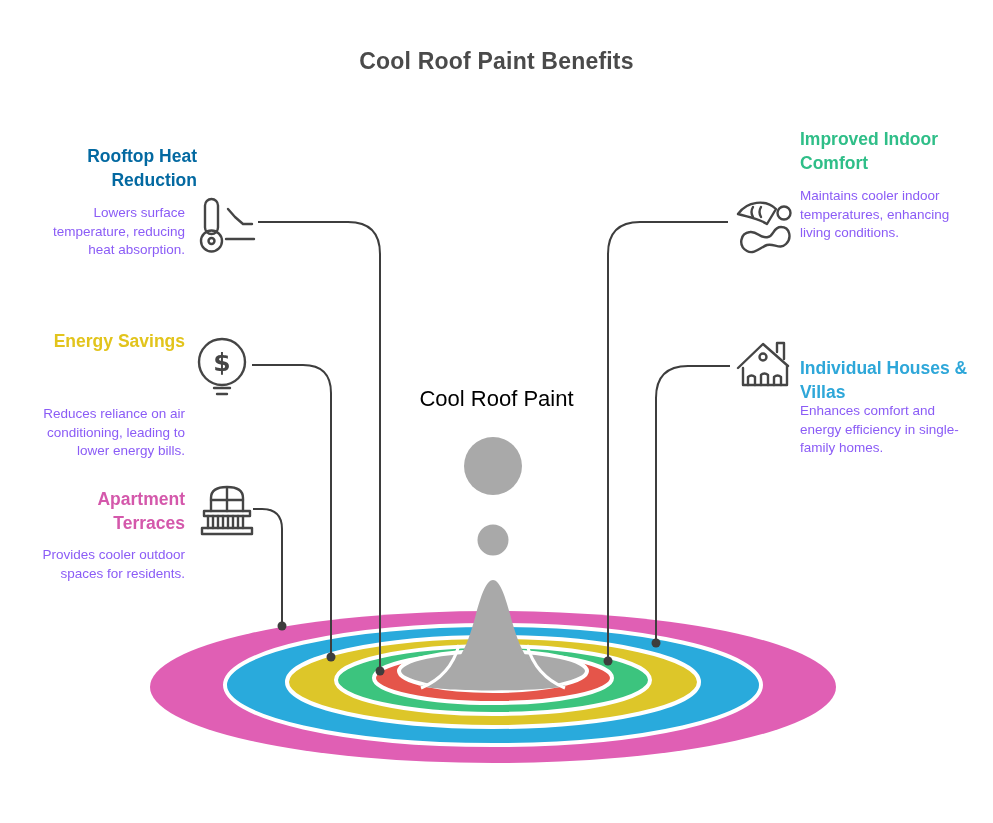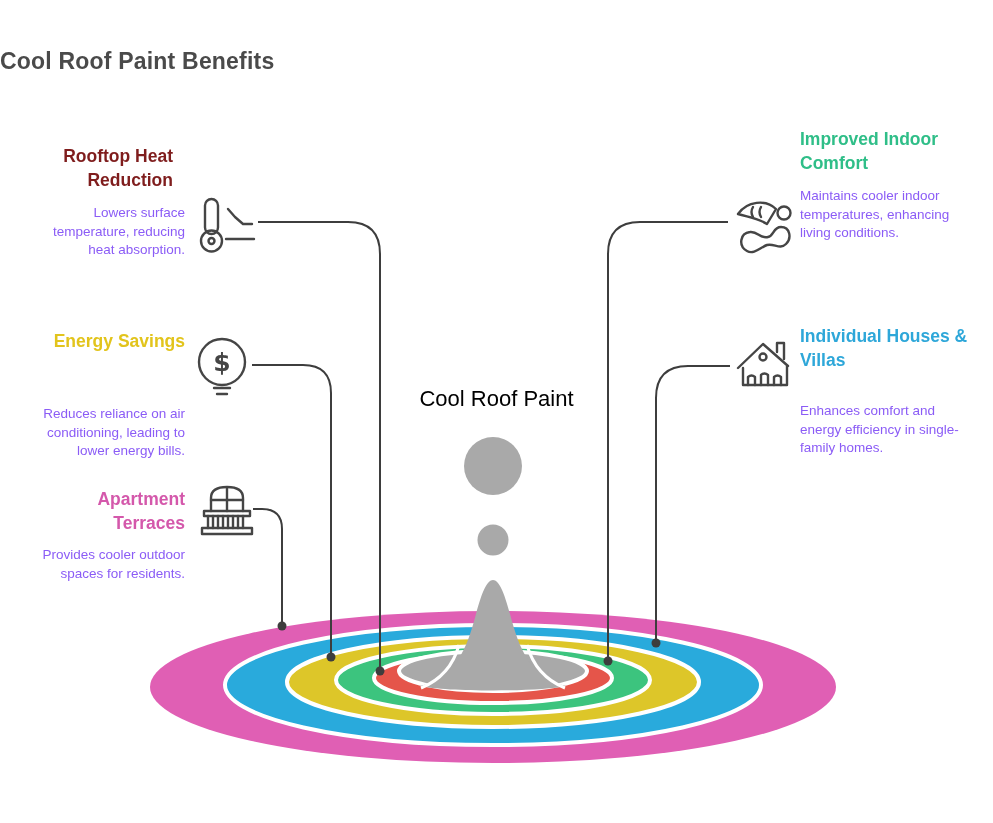--- a/index.html
+++ b/index.html
@@ -1,21 +1,21 @@
 <!DOCTYPE html>
 <html><head>
 <meta charset="utf-8">
 <style>
   html,body{margin:0;padding:0;background:#ffffff;}
   .canvas{
     position:relative;width:993px;height:823px;overflow:hidden;
     font-family:"Liberation Sans","DejaVu Sans",sans-serif;background:#ffffff;
   }
   .page-title{
-    position:absolute;top:48px;left:0;width:993px;
+    position:absolute;top:48px;left:0;width:993px;text-align:center;
     font-size:23px;font-weight:bold;color:#4a4a4a;letter-spacing:.2px;
   }
   .center-label{
     position:absolute;top:386px;left:0;width:993px;text-align:center;
     font-size:22px;color:#000000;
   }
   .benefit-title{
     position:absolute;font-size:17.5px;font-weight:bold;line-height:24px;
   }
   .benefit-desc{
@@ -68,21 +68,21 @@
       <circle cx="282" cy="626" r="4.5"></circle>
       <circle cx="608" cy="661" r="4.5"></circle>
       <circle cx="656" cy="643" r="4.5"></circle>
     </g>
   </svg>
 
   <div class="page-title">Cool Roof Paint Benefits</div>
 
   <div class="center-label">Cool Roof Paint</div>
 
-  <div class="benefit-title align-r" style="left: 23px; top: 144px; width: 150px; color: #7f1d1d;">Rooftop Heat Reduction</div>
+  <div class="benefit-title align-r" style="left: 47px; top: 144px; width: 150px; color: #0369a1;">Rooftop Heat Reduction</div>
   <div class="benefit-desc align-r" style="left:25px;top:204px;width:160px;">Lowers surface temperature, reducing heat absorption.</div>
   <div class="icon-box" style="left:195px;top:196px;">
     <svg width="62" height="58" viewBox="0 0 62 58">
       <g class="stroke-icon">
         <rect x="10" y="3" width="13" height="35" rx="6.5"></rect>
         <circle cx="16.5" cy="45" r="10.5"></circle>
         <circle cx="16.5" cy="45" r="3"></circle>
         <path d="M 33 13 L 40 21 L 48 28 L 57 28"></path>
         <path d="M 31 43 L 59 43"></path>
       </g>
@@ -124,21 +124,21 @@
       <g class="stroke-icon">
         <path d="M 3 20 C 12 7, 31 5, 41 15 L 32 30 C 23 24, 12 23, 3 20 Z"></path>
         <path d="M 18 13 q -3 5 0 10"></path>
         <path d="M 26 13 q -3 5 0 10"></path>
         <circle cx="49" cy="19" r="6.5"></circle>
         <path d="M 12 57 C 3 52, 5 39, 15 38 C 23 37, 25 45, 33 43 C 39 42, 38 33, 46 33 C 55 33, 57 44, 51 50 C 45 56, 39 49, 32 51 C 26 53, 19 61, 12 57 Z"></path>
       </g>
     </svg>
   </div>
 
-  <div class="benefit-title align-l" style="left: 800px; top: 324px; width: 180px; color: rgb(46, 167, 217);">Individual Houses &amp; Villas</div>
+  <div class="benefit-title align-l" style="left: 800px; top: 356px; width: 180px; color: rgb(46, 167, 217);">Individual Houses &amp; Villas</div>
   <div class="benefit-desc align-l" style="left:800px;top:402px;width:170px;">Enhances comfort and energy efficiency in single-family homes.</div>
   <div class="icon-box" style="left:735px;top:338px;">
     <svg width="60" height="58" viewBox="0 0 60 58">
       <g class="stroke-icon">
         <path d="M 3 30 L 28 6 L 53 28"></path>
         <path d="M 42 14 L 42 5 L 49 5 L 49 21"></path>
         <path d="M 8 30 L 8 47 L 52 47 L 52 28"></path>
         <circle cx="28" cy="19" r="3.5"></circle>
         <path d="M 13 47 L 13 39 Q 16.5 36 20 39 L 20 47"></path>
         <path d="M 26 47 L 26 37 Q 29.5 34 33 37 L 33 47"></path>

